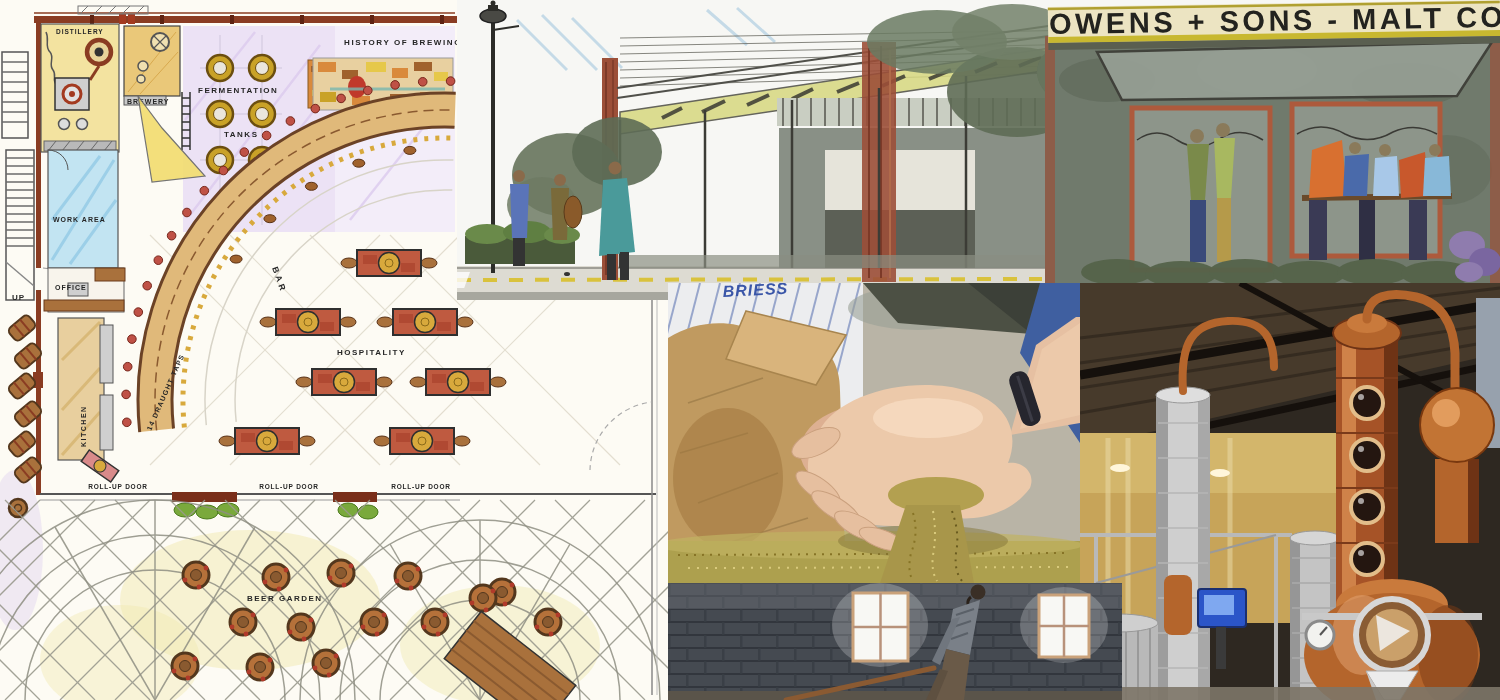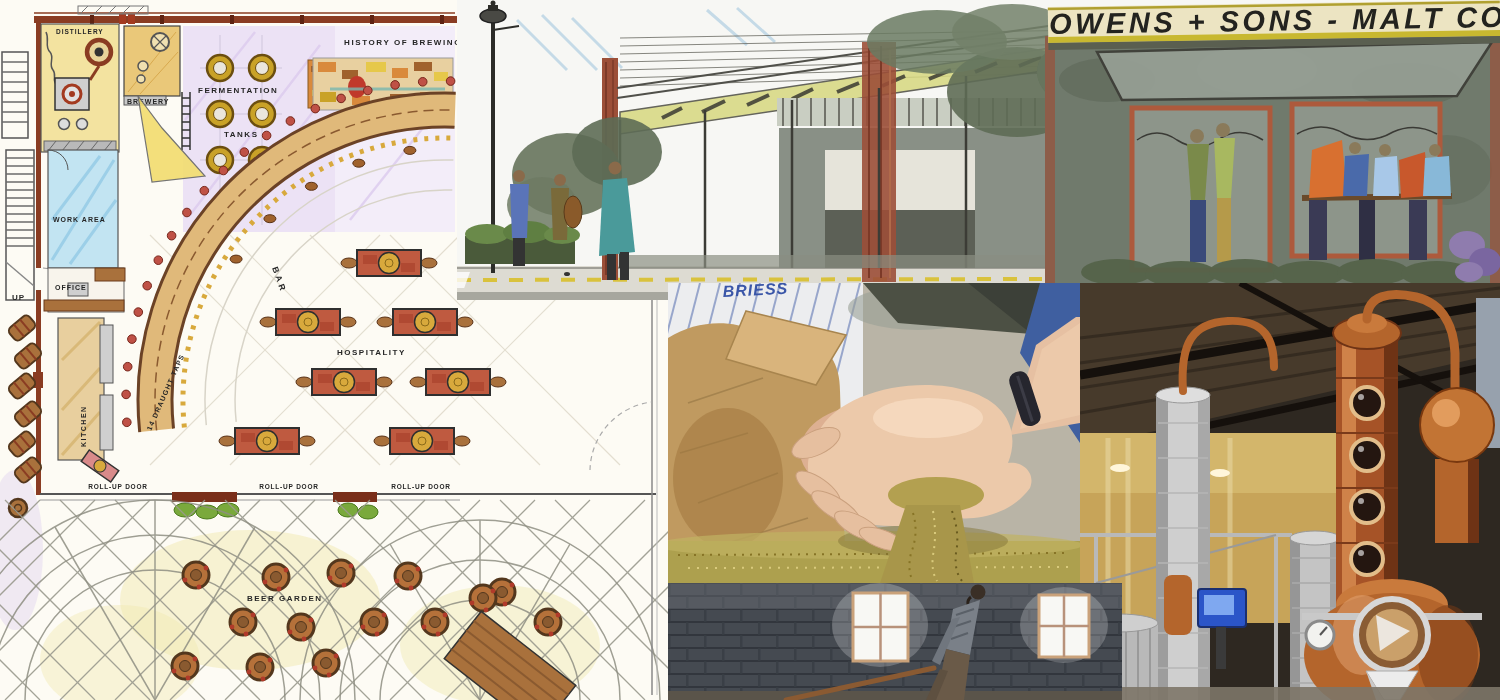--- a/index.html
+++ b/index.html
@@ -1,20 +1,20 @@
 <!DOCTYPE html>
 <html><head>
 <meta charset="utf-8">
 <style>
   html,body{margin:0;padding:0;background:#ffffff;}
   .board{position:relative;width:1500px;height:700px;overflow:hidden;background:#ffffff;
          font-family:"Liberation Sans",sans-serif;}
   .region{position:absolute;}
   #plan{left:0;top:0;width:672px;height:700px;z-index:1;}
-  #sketch{left:457px;top:0;width:1043px;height:300px;z-index:2;font-style:italic;}
+  #sketch{left:457px;top:0;width:1043px;height:300px;z-index:2;}
   #hands{left:668px;top:283px;width:412px;height:300px;z-index:3;}
   #still{left:1080px;top:283px;width:420px;height:417px;z-index:3;}
   #floorwk{left:668px;top:583px;width:454px;height:117px;z-index:4;}
   svg{display:block;}
   text{font-family:"Liberation Sans",sans-serif;}
   .planlbl{fill:#262626;font-weight:bold;}
   .photo{filter:blur(.4px);}
 </style>
 </head>
 <body>

